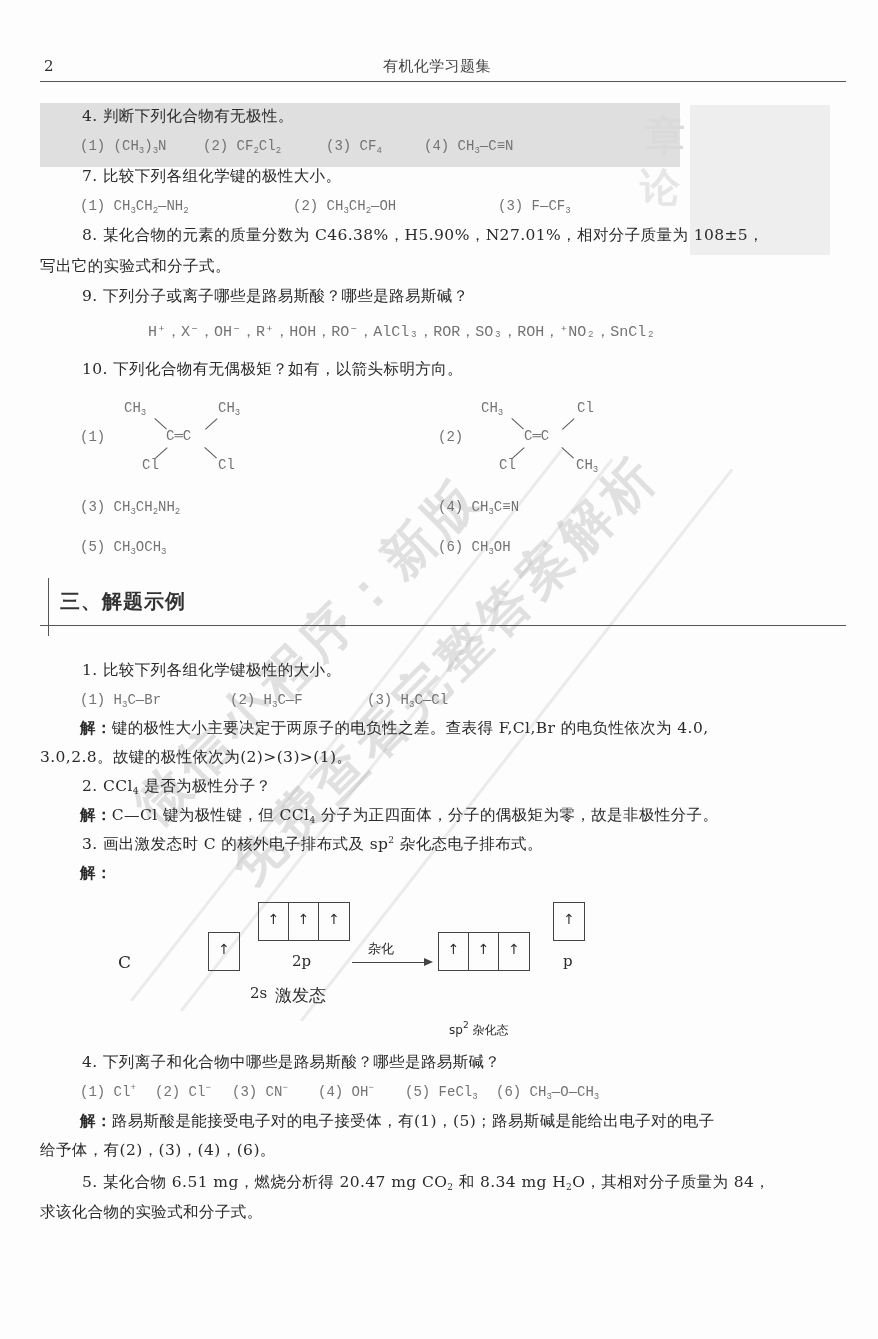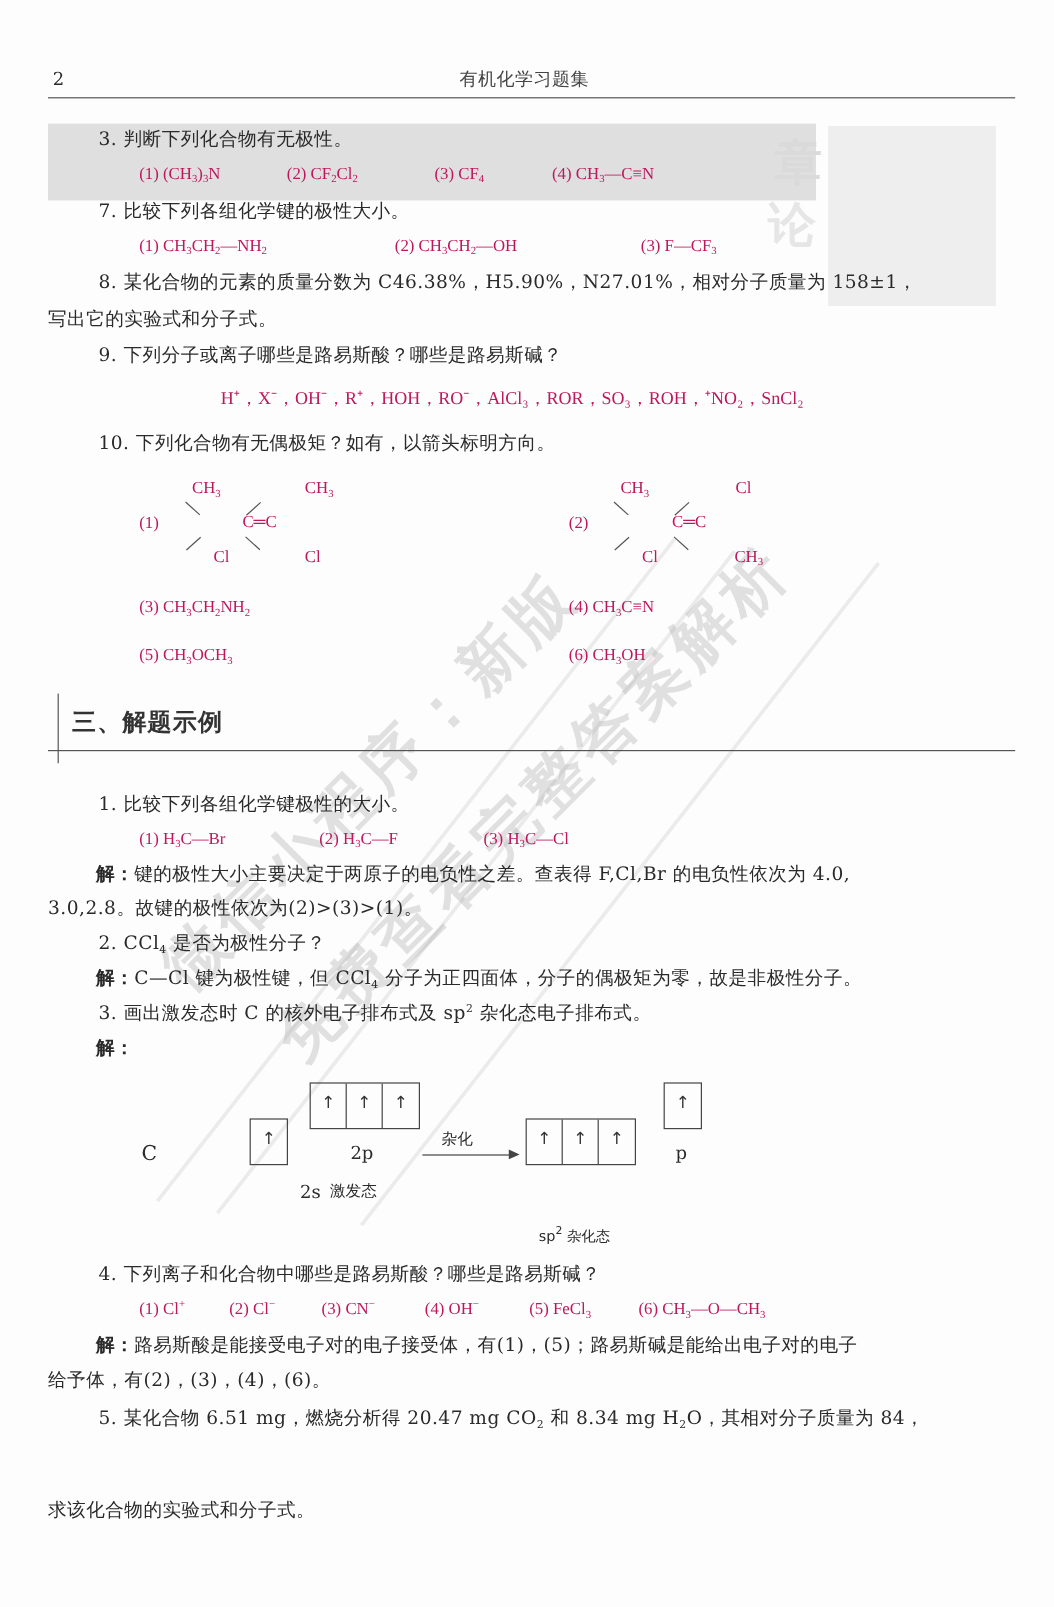--- a/index.html
+++ b/index.html
@@ -3,21 +3,21 @@
 <meta charset="utf-8">
 <style>
   html, body { margin: 0; padding: 0; }
   body {
     width: 878px; height: 1339px; position: relative; overflow: hidden;
     background: #fdfdfd; color: #2a2a2a;
     font-family: "DejaVu Serif", "Liberation Serif", serif;
   }
   .abs { position: absolute; white-space: nowrap; }
   .t { font-size: 15.5px; letter-spacing: 0.4px; line-height: 20px; }
-  .f { font-family: Liberation Serif, serif; font-size: 14px; letter-spacing: 0; color: #be185d; margin-left: 36px; }
+  .f { font-family: Liberation Mono, monospace; font-size: 14px; letter-spacing: 0; color: #737373; }
   sub { font-size: 9px; vertical-align: -3px; line-height: 0; }
   sup { font-size: 9px; vertical-align: 6px; line-height: 0; }
   .header-line { position: absolute; left: 40px; top: 81px; width: 806px; height: 1px; background: #555; }
   .ghost-band { position: absolute; left: 40px; top: 103px; width: 640px; height: 64px; background: #d4d4d4; opacity: 0.75; }
   .ghost-block { position: absolute; left: 690px; top: 105px; width: 140px; height: 150px; background: #eeeeee; }
   .ghost-text { position: absolute; color: #dadada; font-size: 40px; font-weight: bold; }
   .section-line { position: absolute; left: 40px; top: 625px; width: 806px; height: 1px; background: #555; }
   .section-bar { position: absolute; left: 48px; top: 578px; width: 1px; height: 58px; background: #555; }
   .section-title { font-family: "DejaVu Sans", "Liberation Sans", sans-serif; font-size: 20px; font-weight: bold; color: #333; letter-spacing: 1px; }
   .bold { font-weight: bold; }
@@ -44,32 +44,32 @@
 <div class="stripe" style="left:180px; top:1010px; width:700px;"></div>
 <div class="stripe" style="left:300px; top:1020px; width:700px;"></div>
 
 <div class="watermark">微信小程序：新版</div>
 <div class="watermark2">免费查看完整答案解析</div>
 
 <div class="abs t" style="left:44px; top:56px; font-size:15px;">2</div>
 <div class="abs t" style="left:383px; top:56px; font-size:15px; font-family:'DejaVu Sans',sans-serif; color:#444;">有机化学习题集</div>
 <div class="header-line"></div>
 
-<div class="abs t" style="left:82px; top:106px;">3. 判断下列化合物有无极性。</div>
+<div class="abs t" style="left:82px; top:106px;">4. 判断下列化合物有无极性。</div>
 <div class="abs t f" style="left:80px; top:136px;">(1) (CH<sub>3</sub>)<sub>3</sub>N</div>
 <div class="abs t f" style="left:203px; top:136px;">(2) CF<sub>2</sub>Cl<sub>2</sub></div>
 <div class="abs t f" style="left:326px; top:136px;">(3) CF<sub>4</sub></div>
 <div class="abs t f" style="left:424px; top:136px;text-align:right;">(4) CH<sub>3</sub>—C≡N</div>
 
 <div class="abs t" style="left:82px; top:166px;">7. 比较下列各组化学键的极性大小。</div>
 <div class="abs t f" style="left:80px; top:196px;">(1) CH<sub>3</sub>CH<sub>2</sub>—NH<sub>2</sub></div>
 <div class="abs t f" style="left:293px; top:196px;">(2) CH<sub>3</sub>CH<sub>2</sub>—OH</div>
 <div class="abs t f" style="left:498px; top:196px;">(3) F—CF<sub>3</sub></div>
 
-<div class="abs t" style="left:82px; top:225px;">8. 某化合物的元素的质量分数为 C46.38%，H5.90%，N27.01%，相对分子质量为 158±1，</div>
+<div class="abs t" style="left:82px; top:225px;">8. 某化合物的元素的质量分数为 C46.38%，H5.90%，N27.01%，相对分子质量为 108±5，</div>
 <div class="abs t" style="left:40px; top:256px;">写出它的实验式和分子式。</div>
 
 <div class="abs t" style="left:82px; top:286px;">9. 下列分子或离子哪些是路易斯酸？哪些是路易斯碱？</div>
 <div class="abs t f" style="left:148px; top:323px; font-size:15px;">H⁺，X⁻，OH⁻，R⁺，HOH，RO⁻，AlCl₃，ROR，SO₃，ROH，⁺NO₂，SnCl₂</div>
 
 <div class="abs t" style="left:82px; top:359px;">10. 下列化合物有无偶极矩？如有，以箭头标明方向。</div>
 
 <div>
   <div class="abs t f" style="left:80px; top:427px;">(1)</div>
   <div class="abs f" style="left:124px; top:400px;">CH<sub>3</sub></div>
@@ -133,21 +133,21 @@
         <span class="arrow-up">↑</span>
       </div>
     <div class="cell" style="left:30px;">
         <span class="arrow-up">↑</span>
       </div>
     <div class="cell" style="left:60px;">
         <span class="arrow-up">↑</span>
       </div>
   </div>
   <div class="abs" style="left:292px; top:952px; font-size:15px;">2p</div>
-  <div class="abs" style="left:275px; top:984px; font-size:13px; font-family:'DejaVu Sans',sans-serif;">激发态</div>
+  <div class="abs" style="left:275px; top:984px; font-size:17px; font-family:'DejaVu Sans',sans-serif;">激发态</div>
 
   <div class="abs" style="left:368px; top:940px; font-size:13px; font-family:'DejaVu Sans',sans-serif;">杂化</div>
   <div class="abs" style="left:352px; top:962px; width:74px; height:1px; background:#444;"></div>
   <div class="abs" style="left:424px; top:958px; width:0; height:0; border-top:4px solid transparent; border-bottom:4px solid transparent; border-left:9px solid #444;"></div>
 
   <div class="orb" style="left:438px; top:932px; width:90px;">
     <div class="cell" style="left:0;">
         <span class="arrow-up">↑</span>
       </div>
     <div class="cell" style="left:30px;">
@@ -171,13 +171,13 @@
 <div class="abs t f" style="left:80px; top:1082px;">(1) Cl<sup>+</sup></div>
 <div class="abs t f" style="left:155px; top:1082px;">(2) Cl<sup>−</sup></div>
 <div class="abs t f" style="left:232px; top:1082px;">(3) CN<sup>−</sup></div>
 <div class="abs t f" style="left:318px; top:1082px;">(4) OH<sup>−</sup></div>
 <div class="abs t f" style="left:405px; top:1082px;">(5) FeCl<sub>3</sub></div>
 <div class="abs t f" style="left:496px; top:1082px;">(6) CH<sub>3</sub>—O—CH<sub>3</sub></div>
 <div class="abs t" style="left:80px; top:1111px;"><span class="bold">解：</span><span>路易斯酸是能接受电子对的电子接受体，有(1)，(5)；路易斯碱是能给出电子对的电子</span></div>
 <div class="abs t" style="left:40px; top:1140px;">给予体，有(2)，(3)，(4)，(6)。</div>
 
 <div class="abs t" style="left:82px; top:1172px;">5. 某化合物 6.51 mg，燃烧分析得 20.47 mg CO<sub>2</sub> 和 8.34 mg H<sub>2</sub>O，其相对分子质量为 84，</div>
-<div class="abs t" style="left:40px; top:1202px;margin-top:46px;">求该化合物的实验式和分子式。</div>
+<div class="abs t" style="left:40px; top:1202px;">求该化合物的实验式和分子式。</div>
 
 </body></html>

